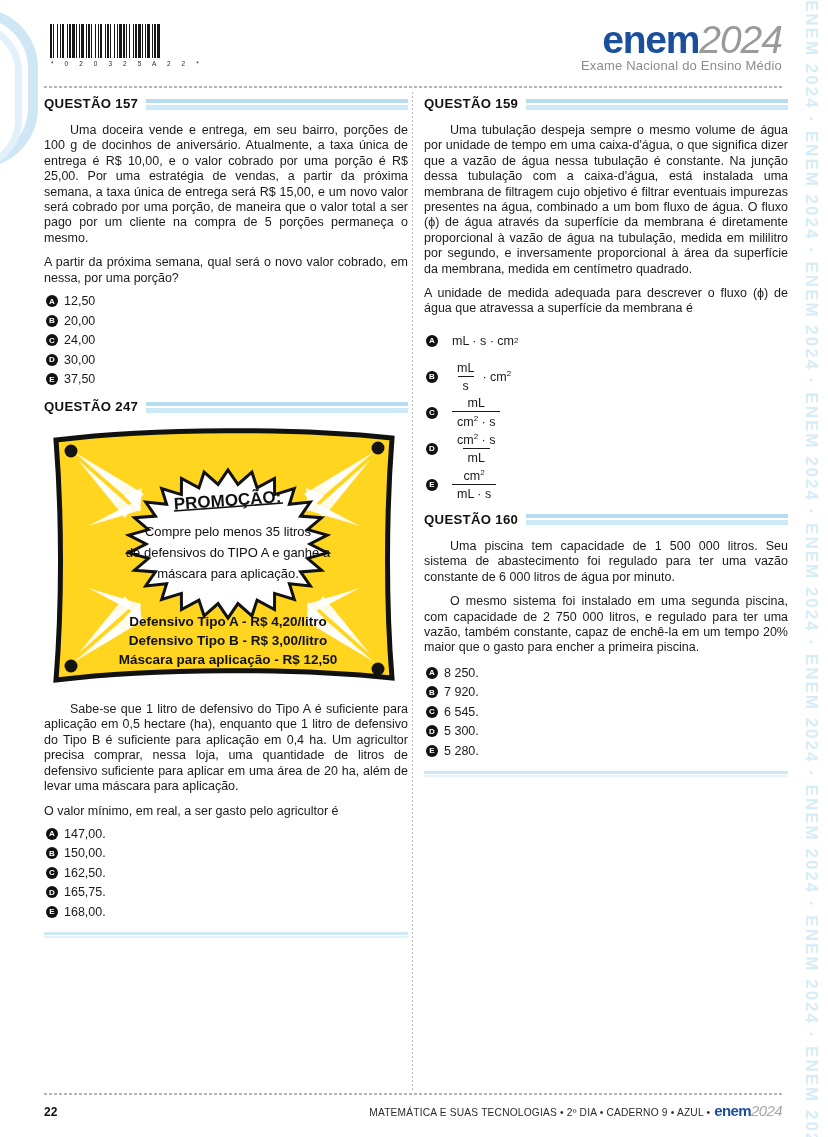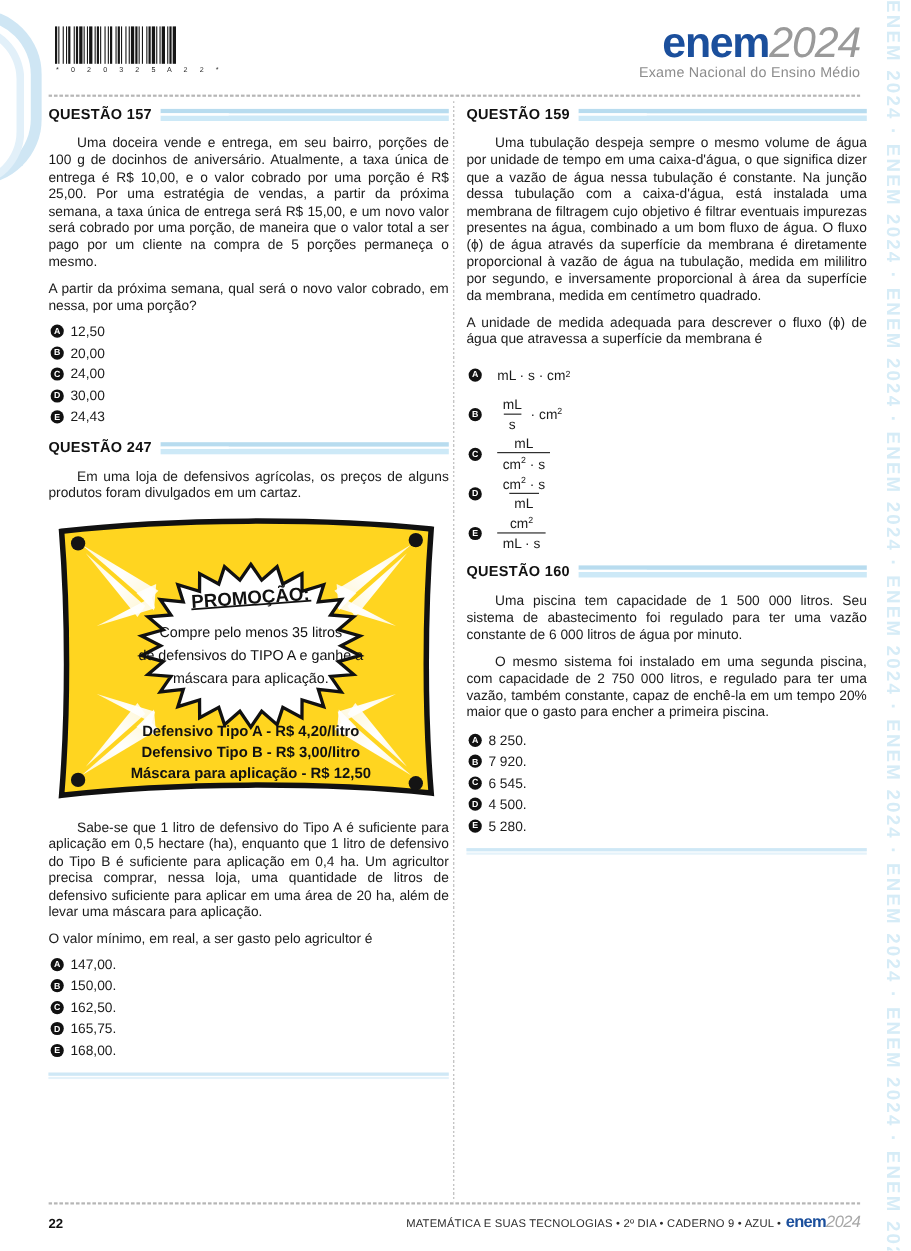--- a/index.html
+++ b/index.html
@@ -278,35 +278,34 @@
           <div class="alt">
             <span class="alt-marker">C</span>
             <span class="alt-text">24,00</span>
           </div>
           <div class="alt">
             <span class="alt-marker">D</span>
             <span class="alt-text">30,00</span>
           </div>
           <div class="alt">
             <span class="alt-marker">E</span>
-            <span class="alt-text">24,43</span>
+            <span class="alt-text">37,50</span>
           </div>
         </div>
     </div>
 
     <div>
       <div class="q-head">
         <span class="q-label">QUESTÃO 247</span>
         <span class="q-bar">
           <span class="b-top"></span>
             <span class="b-bot"></span>
             <span class="b-white"></span>
         </span>
       </div>
-      <p class="body indent">Em uma loja de defensivos agrícolas, os preços de alguns produtos foram divulgados em um cartaz.</p>
 
       <div class="figure">
         <svg width="356" height="262" viewBox="0 0 356 262">
           <defs>
             <clipPath id="bannerClip">
               <path d="M10,14 C110,2 250,2 346,12 C340,90 340,180 346,252 C250,242 110,242 10,254 C16,180 16,90 10,14 Z"></path>
             </clipPath>
             <radialGradient id="rayG" cx="50%" cy="50%" r="50%">
               <stop offset="0%" stop-color="#ffffff" stop-opacity="1"></stop>
               <stop offset="100%" stop-color="#ffffff" stop-opacity="0.85"></stop>
@@ -476,21 +475,21 @@
           <div class="alt">
             <span class="alt-marker">B</span>
             <span class="alt-text">7 920.</span>
           </div>
           <div class="alt">
             <span class="alt-marker">C</span>
             <span class="alt-text">6 545.</span>
           </div>
           <div class="alt">
             <span class="alt-marker">D</span>
-            <span class="alt-text">4 500.</span>
+            <span class="alt-text">5 300.</span>
           </div>
           <div class="alt">
             <span class="alt-marker">E</span>
             <span class="alt-text">5 280.</span>
           </div>
         </div>
       <div class="close-rule">
         <span class="r1"></span>
           <span class="r2"></span>
       </div>

